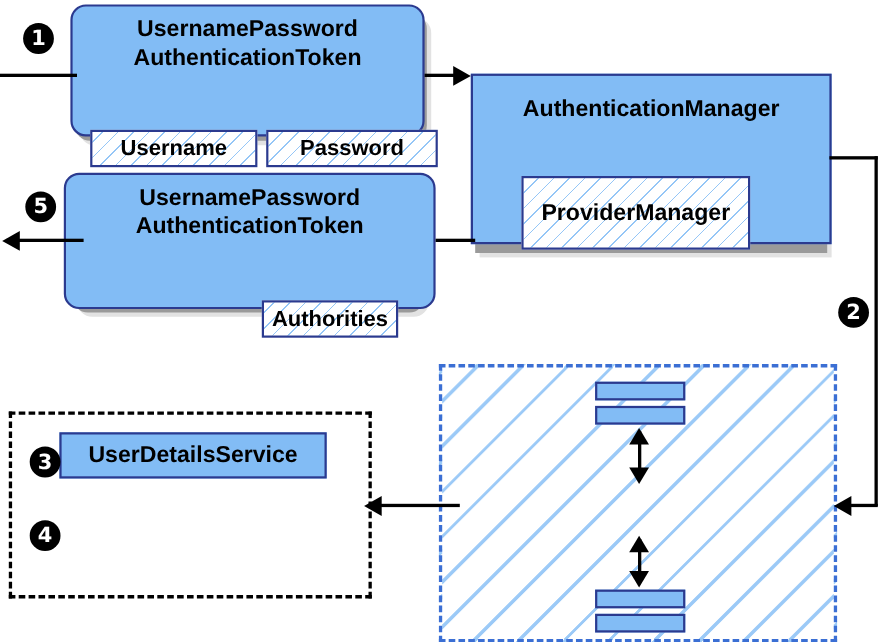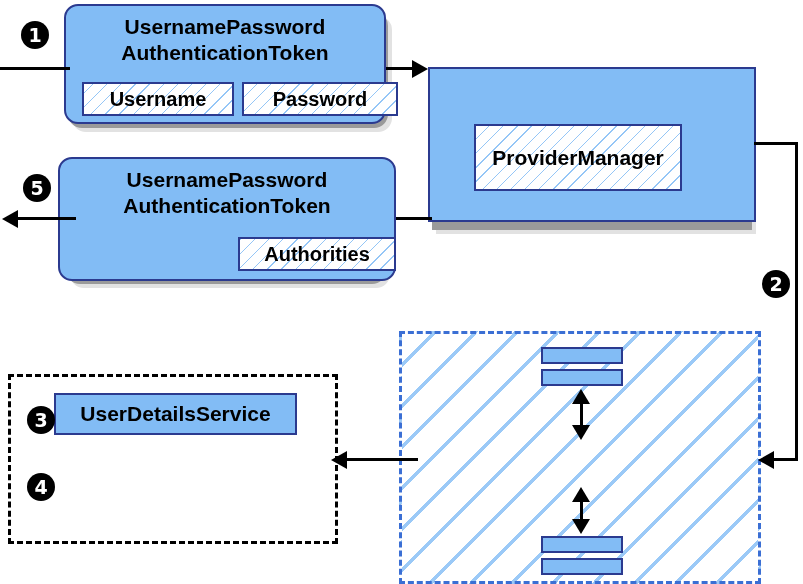--- a/index.html
+++ b/index.html
@@ -85,20 +85,21 @@
         rgba(130,188,245,.85) 10px
       ),
       #ffffff;
     display:flex;
     align-items:center;
     justify-content:center;
     font-size:20px;
     font-weight:bold;
     color:#000;
     z-index:9;
+    margin-top:36px;
   }
 
   
   .hatch-region{
     position:absolute;
     box-sizing:border-box;
     border:3px dashed #3b6fd4;
     background:
       repeating-linear-gradient(
         -45deg,
@@ -166,35 +167,36 @@
     <div class="field" style="left:16px; top:76px; width:152px; height:34px;">Username</div>
     <div class="field" style="left:176px; top:76px; width:156px; height:34px;">Password</div>
   </div>
 
   <div class="line-h" style="left:386px; top:67px; width:36px;"></div>
   <div class="arrow arrow-right" style="left:412px; top:60px;"></div>
 
   <div class="shadow-light" style="left:436px; top:78px; width:320px; height:156px;"></div>
   <div class="shadow-dark" style="left:432px; top:74px; width:320px; height:156px;"></div>
   <div class="node" style="left:428px; top:67px; width:328px; height:155px; display:block;">
+    <div style="position:absolute; left:0; right:0; top:18px; text-align:center; font-size:21px; font-weight:bold;">AuthenticationManager</div>
     <div class="field" style="left:44px; top:55px; width:208px; height:67px; font-size:21px;">ProviderManager</div>
   </div>
 
   <div class="badge" style="left:24px; top:175px;">5</div>
   <div class="line-h" style="left:6px; top:217px; width:70px;"></div>
   <div class="arrow arrow-left" style="left:2px; top:210px;"></div>
 
   <div class="shadow-light" style="left:70px; top:172px; width:320px; height:116px; border-radius:14px;"></div>
   <div class="shadow-dark" style="left:66px; top:168px; width:320px; height:116px; border-radius:14px;"></div>
   <div class="node rounded" style="left:58px; top:157px; width:338px; height:124px;">
     <div class="token-title">
       <span>UsernamePassword</span><br>
       <span>AuthenticationToken</span>
     </div>
-    <div class="field" style="left:178px; top:78px; width:158px; height:34px;">Authorities</div>
+    <div class="field" style="left:178px; top:78px; width:124px; height:34px;">Authorities</div>
   </div>
 
   <div class="line-h" style="left:396px; top:217px; width:36px;"></div>
 
   <div class="line-h" style="left:754px; top:142px; width:44px;"></div>
   <div class="line-v" style="left:795px; top:142px; height:318px;"></div>
   <div class="line-h" style="left:764px; top:458px; width:34px;"></div>
   <div class="arrow arrow-left" style="left:758px; top:451px;"></div>
   <div class="badge" style="left:763px; top:271px;">2</div>
 

